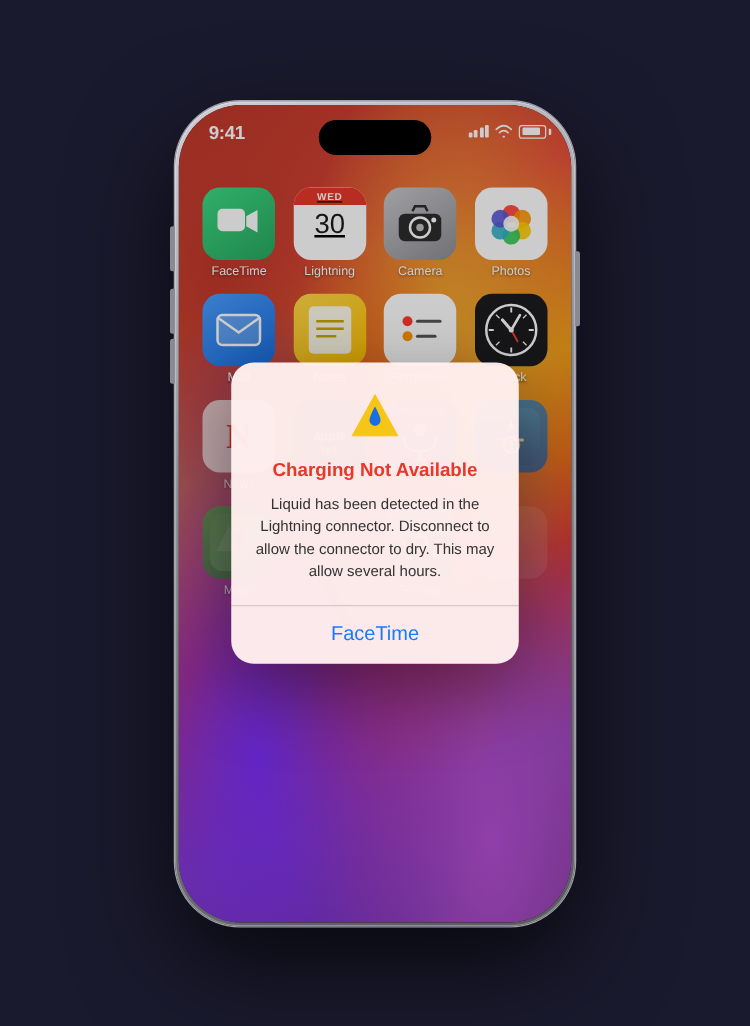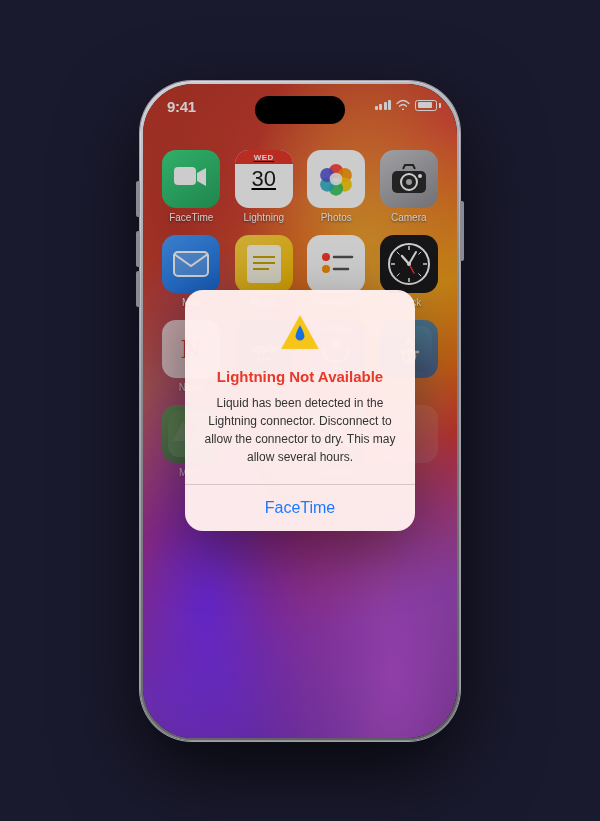--- a/index.html
+++ b/index.html
@@ -414,46 +414,46 @@
 
         <div class="app-item">
           <div class="app-icon icon-calendar">
             <div class="calendar-header">WED</div>
             <span class="calendar-day">30</span>
           </div>
           <span class="app-label">Lightning</span>
         </div>
 
         <div class="app-item">
+          <div class="app-icon icon-camera">
+            <svg width="38" height="32" viewBox="0 0 38 32" fill="none">
+              <rect x="2" y="8" width="34" height="22" rx="5" fill="#2c2c2e"></rect>
+              <path d="M13 6l2-4h8l2 4" stroke="#2c2c2e" stroke-width="2" fill="none"></path>
+              <circle cx="19" cy="19" r="8" stroke="white" stroke-width="2" fill="none"></circle>
+              <circle cx="19" cy="19" r="5" fill="#2c2c2e"></circle>
+              <circle cx="19" cy="19" r="3" fill="white" opacity="0.7"></circle>
+              <circle cx="30" cy="13" r="2" fill="white"></circle>
+            </svg>
+          </div>
+          <span class="app-label">Camera</span>
+        </div>
+
+        <div class="app-item">
           <div class="app-icon icon-photos">
             <svg class="photos-flower" viewBox="0 0 58 58" fill="none">
               <circle cx="29" cy="19" r="9" fill="#ff3b30" opacity="0.9"></circle>
               <circle cx="40" cy="24" r="9" fill="#ff9500" opacity="0.9"></circle>
               <circle cx="40" cy="36" r="9" fill="#ffcc00" opacity="0.9"></circle>
               <circle cx="29" cy="41" r="9" fill="#34c759" opacity="0.9"></circle>
               <circle cx="18" cy="36" r="9" fill="#30b0c7" opacity="0.9"></circle>
               <circle cx="18" cy="24" r="9" fill="#5856d6" opacity="0.9"></circle>
               <circle cx="29" cy="29" r="8" fill="white" opacity="0.9"></circle>
             </svg>
           </div>
           <span class="app-label">Photos</span>
-        </div>
-
-        <div class="app-item">
-          <div class="app-icon icon-camera">
-            <svg width="38" height="32" viewBox="0 0 38 32" fill="none">
-              <rect x="2" y="8" width="34" height="22" rx="5" fill="#2c2c2e"></rect>
-              <path d="M13 6l2-4h8l2 4" stroke="#2c2c2e" stroke-width="2" fill="none"></path>
-              <circle cx="19" cy="19" r="8" stroke="white" stroke-width="2" fill="none"></circle>
-              <circle cx="19" cy="19" r="5" fill="#2c2c2e"></circle>
-              <circle cx="19" cy="19" r="3" fill="white" opacity="0.7"></circle>
-              <circle cx="30" cy="13" r="2" fill="white"></circle>
-            </svg>
-          </div>
-          <span class="app-label">Camera</span>
         </div>
 
         <div class="app-item">
           <div class="app-icon icon-mail">
             <svg width="38" height="28" viewBox="0 0 38 28" fill="none">
               <rect x="2" y="2" width="34" height="24" rx="4" fill="white" opacity="0.2"></rect>
               <rect x="2" y="2" width="34" height="24" rx="4" stroke="white" stroke-width="2" fill="none"></rect>
               <polyline points="2,4 19,16 36,4" stroke="white" stroke-width="2" fill="none"></polyline>
             </svg>
           </div>
@@ -607,21 +607,21 @@
       </div>
 
       <div class="alert-overlay">
         <div class="alert-box">
           <div class="alert-content">
 
             <svg class="alert-icon" viewBox="0 0 60 60" fill="none">
               <path d="M30 5 L55 50 H5 L30 5Z" fill="#f5c518" stroke="#f5c518" stroke-width="1" stroke-linejoin="round"></path>
               <path d="M30 18 C30 18 24 28 24 33 C24 36.3 26.7 39 30 39 C33.3 39 36 36.3 36 33 C36 28 30 18 30 18Z" fill="#1a6fe0"></path>
             </svg>
-            <span class="alert-title">Lightning Not Available</span>
+            <span class="alert-title">Charging Not Available</span>
             <span class="alert-message">Liquid has been detected in the Lightning connector. Disconnect to allow the connector to dry. This may allow several hours.</span>
           </div>
           <div class="alert-divider"></div>
           <button class="alert-button">FaceTime</button>
         </div>
       </div>
 
     </div>
   </div>
 </div>

